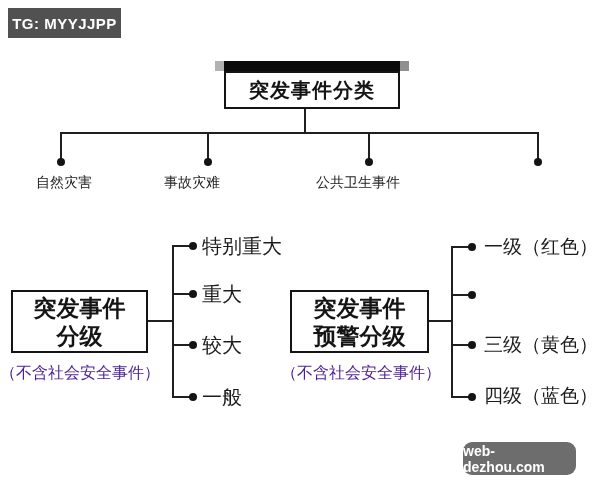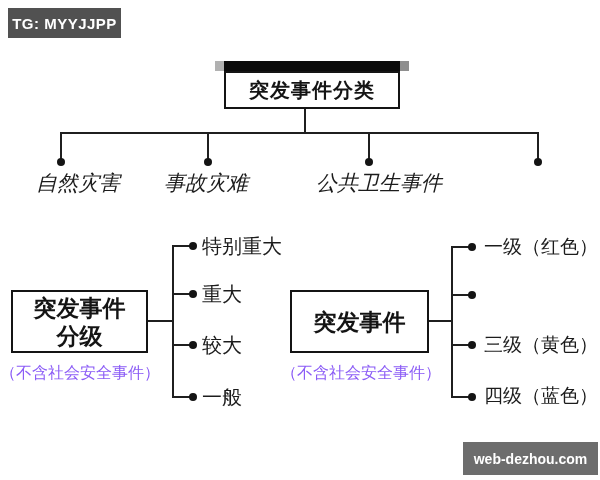--- a/index.html
+++ b/index.html
@@ -23,34 +23,34 @@
   
   .decor-bar{position:absolute;left:215px;top:61px;width:194px;height:10px;display:flex;}
   .decor-bar .cap-l{width:9px;background:#b1b1b1;}
   .decor-bar .mid{flex:1;background:#0b0b0b;}
   .decor-bar .cap-r{width:9px;background:#8f8f8f;}
   
   .lbl{
     position:absolute;font-family:"Liberation Serif",serif;color:#1c1c1c;
     white-space:nowrap;line-height:24px;
   }
-  .cat{font-size:21px;top:171px;font-style:italic;}
+  .cat{font-size:14px;top:171px;}
   .lvl-l{font-size:20px;left:202px;}
   .lvl-r{font-size:19px;left:484px;}
   .note{
-    position:absolute;font-family:"Liberation Serif",serif;color:#8b5cf6;
+    position:absolute;font-family:"Liberation Serif",serif;color:#4c1d95;
     font-size:16px;top:363px;text-align:left;white-space:nowrap;line-height:20px;
   }
   
   .badge{
     position:absolute;display:flex;align-items:center;justify-content:center;
     color:#ffffff;font-weight:bold;
   }
   .tg-badge{left:8px;top:8px;width:113px;height:30px;background:#515151;font-size:15px;letter-spacing:.5px;}
-  .watermark{left:463px;top:442px;width:135px;height:33px;background:#6d6d6d;font-size:14px;}
+  .watermark{left:463px;top:442px;width:113px;height:33px;background:#6d6d6d;font-size:14px;border-radius:9px;}
 </style>
 </head>
 <body>
 
 <div class="stage">
 
   <div class="badge tg-badge">TG: MYYJJPP</div>
 
   <div class="decor-bar">
     <span class="cap-l"></span>
@@ -97,20 +97,21 @@
   <div class="dot" style="left:189px;top:341px"></div>
   <div class="dot" style="left:189px;top:393px"></div>
 
   <div class="lbl lvl-l" style="top:234px">特别重大</div>
   <div class="lbl lvl-l" style="top:282px">重大</div>
   <div class="lbl lvl-l" style="top:333px">较大</div>
   <div class="lbl lvl-l" style="top:385px">一般</div>
 
   <div class="node-box warning-box">
     <span>突发事件</span>
+    <span>预警分级</span>
   </div>
   <div class="note" style="left:281px;width:157px">（不含社会安全事件）</div>
 
   <div class="hline" style="left:429px;top:320px;width:24px"></div>
   <div class="vline" style="left:451px;top:246px;height:152px"></div>
   <div class="hline" style="left:451px;top:246px;width:22px"></div>
   <div class="hline" style="left:451px;top:294px;width:22px"></div>
   <div class="hline" style="left:451px;top:344px;width:22px"></div>
   <div class="hline" style="left:451px;top:396px;width:22px"></div>
 

